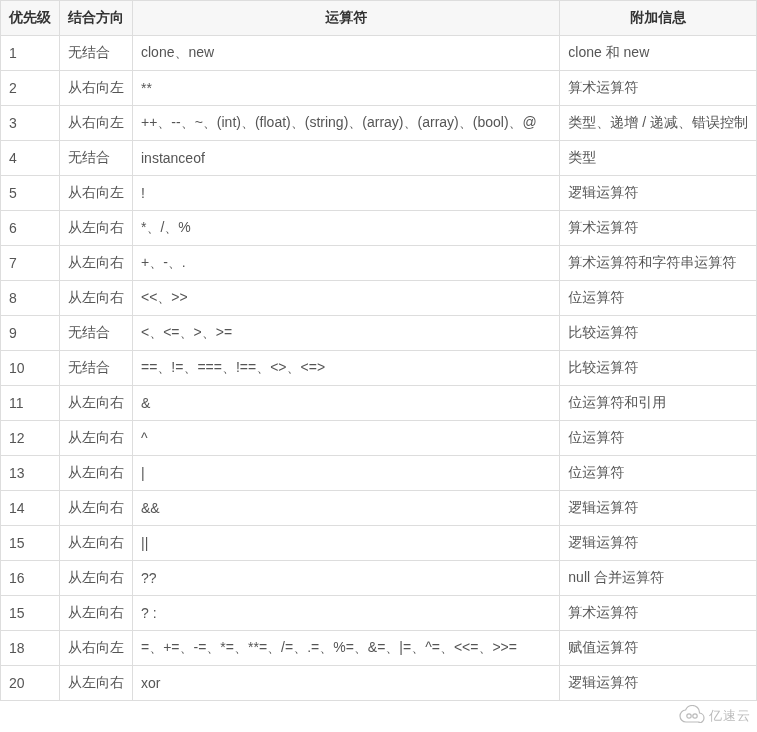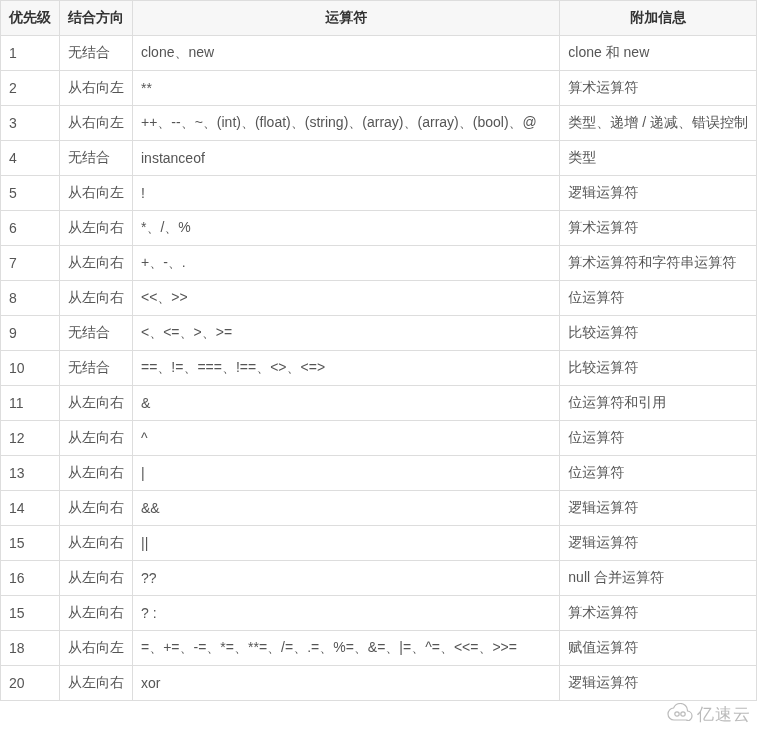--- a/index.html
+++ b/index.html
@@ -39,21 +39,21 @@
       color: #555;
     }
     .watermark {
       position: fixed;
       right: 6px;
       bottom: 6px;
       display: flex;
       align-items: center;
       gap: 4px;
       color: #bbb;
-      font-size: 17px;
+      font-size: 13px;
       letter-spacing: 1px;
       pointer-events: none;
     }
     .wm-icon {
       display: inline-block;
     }
   </style>
 </head>
 <body>
 

